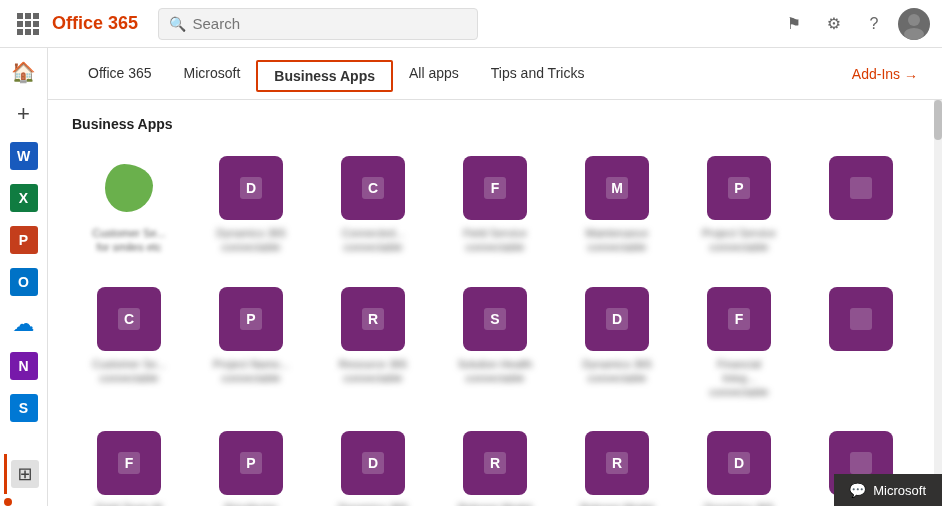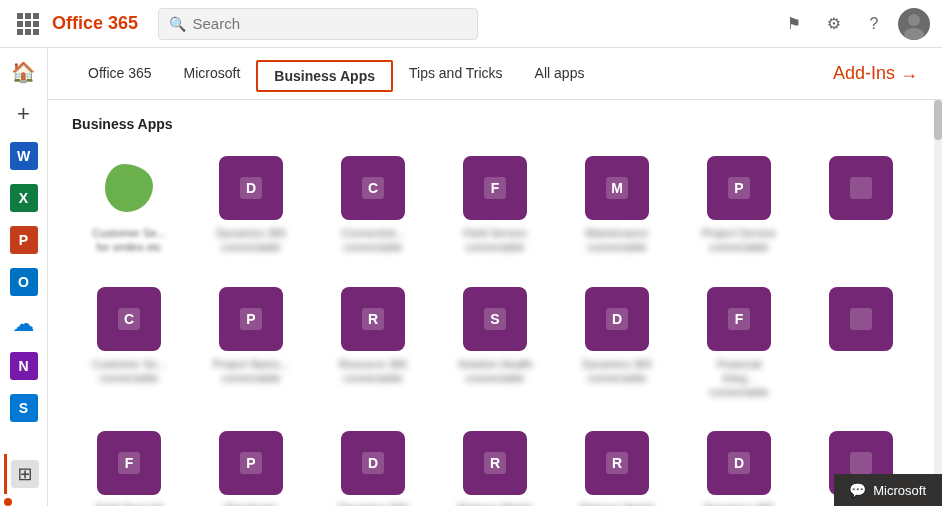--- a/index.html
+++ b/index.html
@@ -47,21 +47,21 @@
     .nav-tabs {
       display: flex; align-items: center; padding: 0 24px; height: 52px;
       border-bottom: 1px solid #e0e0e0; flex-shrink: 0;
     }
     .nav-tab {
       font-size: 14px; color: #333; cursor: pointer; padding: 0 16px; height: 52px;
       display: flex; align-items: center; border-bottom: 2px solid transparent; white-space: nowrap;
     }
     .nav-tab.active { font-weight: 600; border: 2px solid #d83b01; height: auto; padding: 6px 16px; margin-top: 4px; border-radius: 2px; }
     .add-ins-link {
-      margin-left: auto; color: #d83b01; font-size: 18px; cursor: pointer;
+      margin-left: auto; color: #d83b01; font-size: 14px; cursor: pointer;
       display: flex; align-items: center; gap: 4px; text-decoration: none;
     }
 
     
     .page-content { flex: 1; overflow-y: auto; padding: 16px 24px; position: relative; }
     .section-title { font-size: 14px; font-weight: 600; color: #222; margin-bottom: 16px; }
 
     
     .apps-grid {
       display: grid; grid-template-columns: repeat(7, 1fr); gap: 8px; row-gap: 16px;
@@ -178,22 +178,22 @@
       <div class="sidebar-dot"></div>
     </div>
   </div>
 
   <div class="content">
 
     <div class="nav-tabs">
       <div class="nav-tab">Office 365</div>
       <div class="nav-tab">Microsoft</div>
       <div class="nav-tab active">Business Apps</div>
+      <div class="nav-tab">All apps</div>
       <div class="nav-tab">Tips and Tricks</div>
-      <div class="nav-tab">All apps</div>
       <a class="add-ins-link">Add-Ins →</a>
     </div>
 
     <div class="page-content">
       <div class="section-title">Business Apps</div>
 
       <div class="apps-grid">
 
         <div class="app-item">
           <div class="app-icon green-blob">

